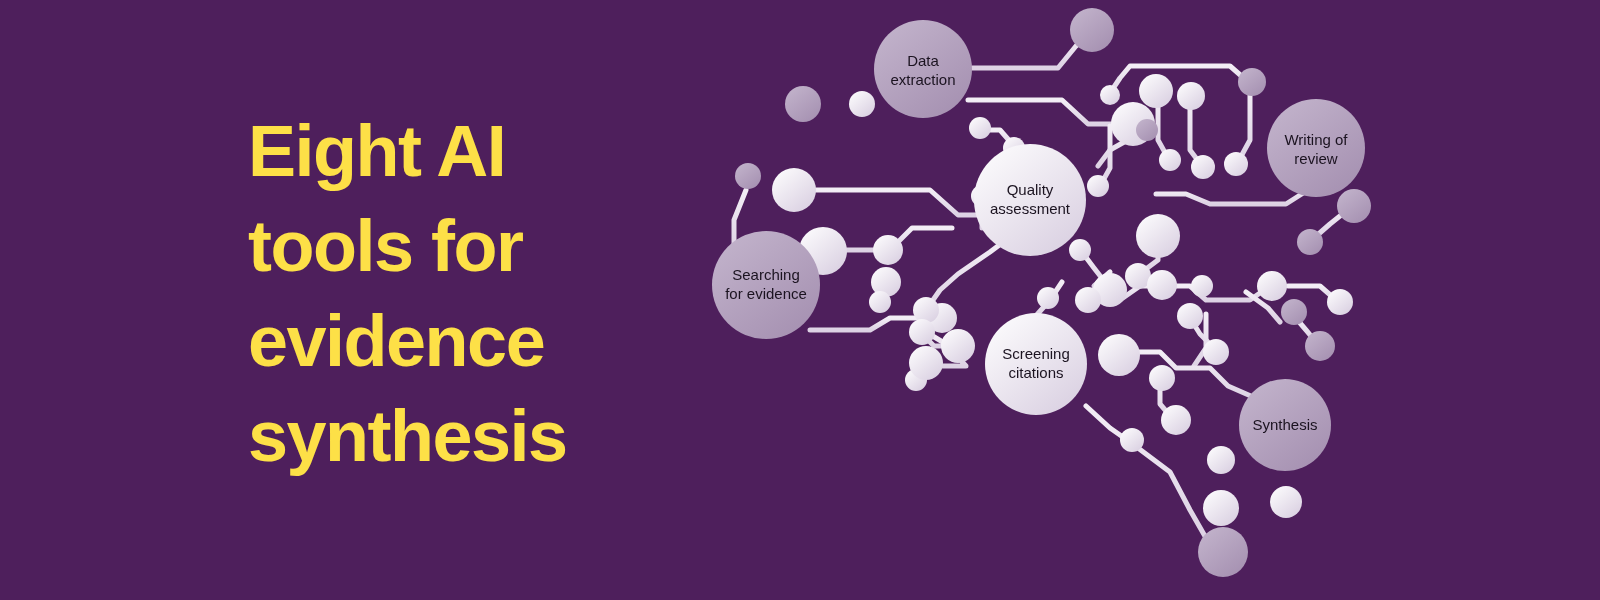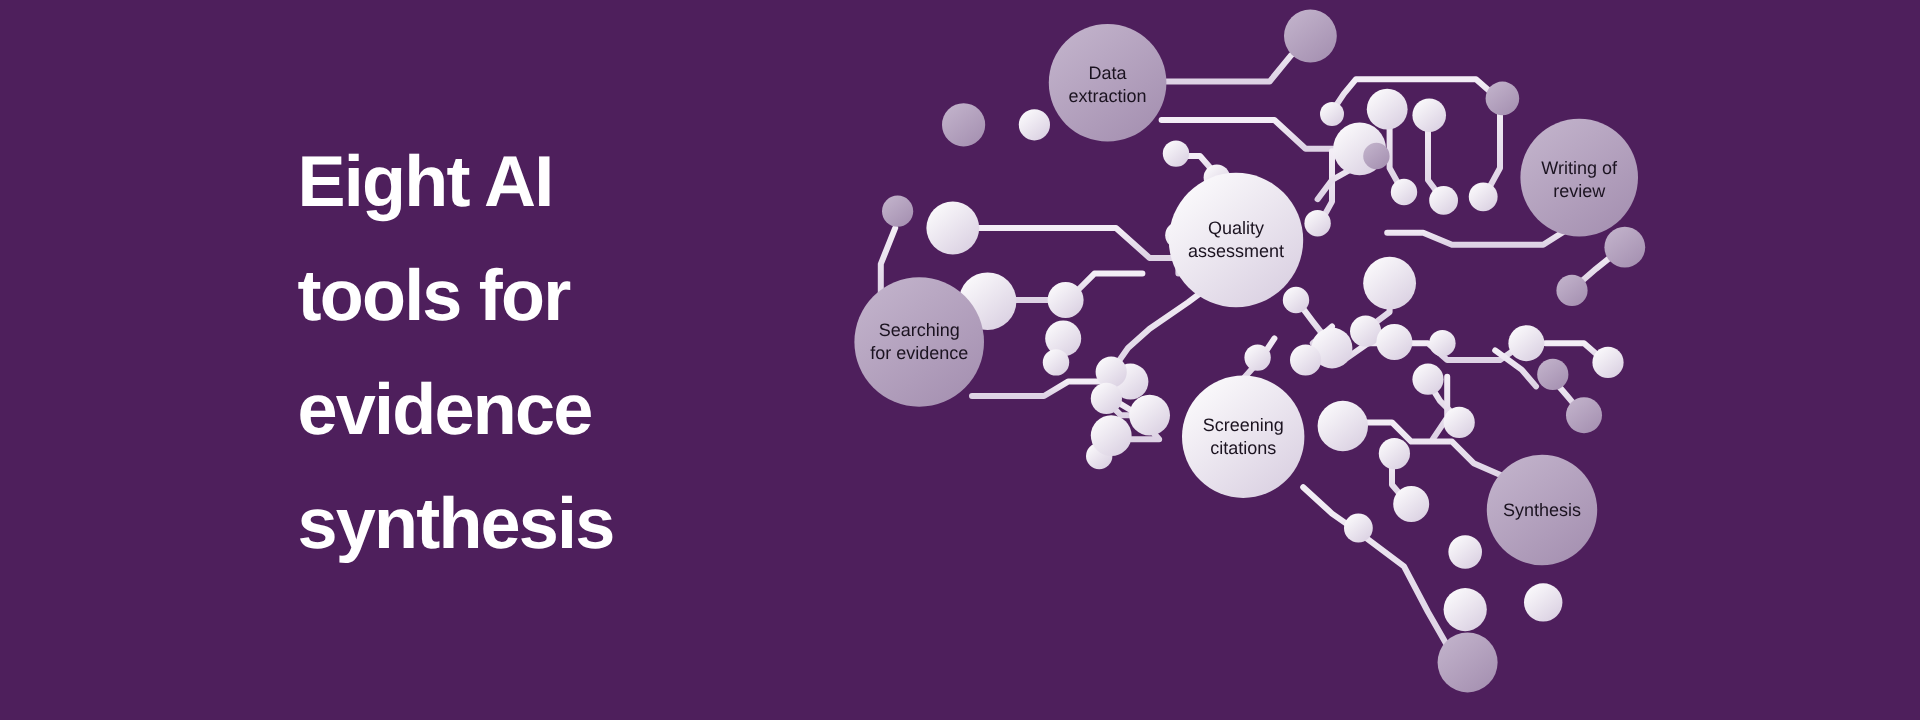--- a/index.html
+++ b/index.html
@@ -17,24 +17,24 @@
     height: 600px;
     overflow: hidden;
     background: #4e1f5c;
   }
   .headline {
     position: absolute;
     left: 248px;
     top: 104px;
     width: 470px;
     margin: 0;
-    color: #ffffff;
+    color: #fde047;
     font-family: "Liberation Sans", sans-serif;
     font-weight: 700;
-    font-size: 60px;
+    font-size: 72px;
     line-height: 95px;
     letter-spacing: -1.5px;
     white-space: pre-line;
     -webkit-font-smoothing: antialiased;
   }
   .brain-wrap {
     position: absolute;
     left: 690px;
     top: 0;
     width: 720px;

